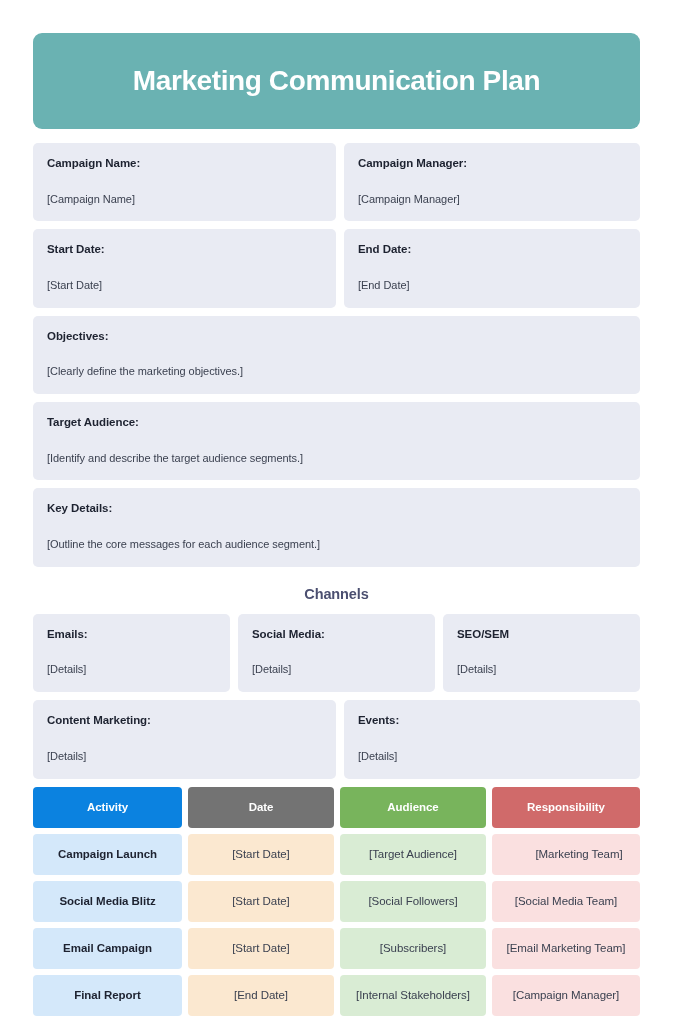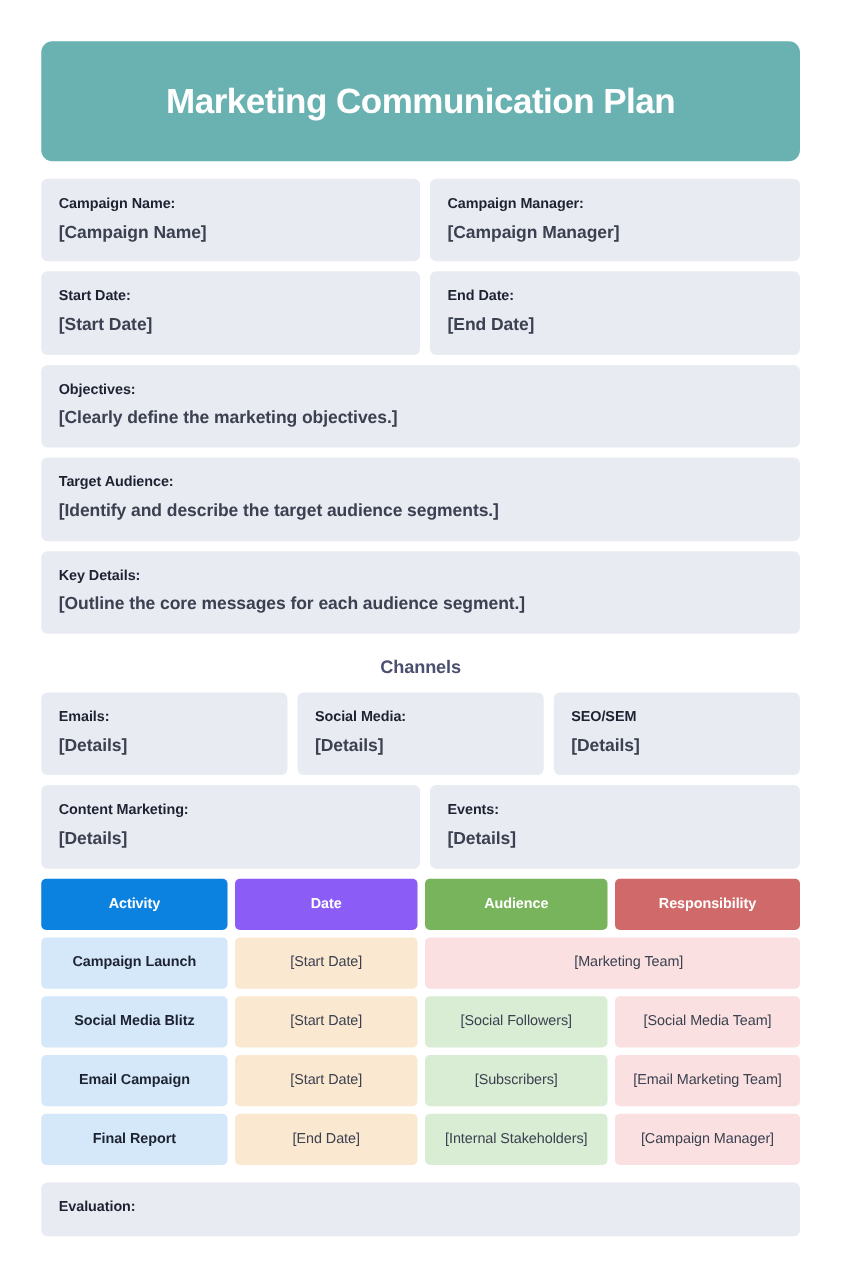--- a/index.html
+++ b/index.html
@@ -59,25 +59,25 @@
     min-width: 0;
   }
   .field-label {
     font-size: 11.5px;
     font-weight: 700;
     color: #1d2230;
     line-height: 1.35;
     letter-spacing: -0.05px;
   }
   .field-value {
-    font-size: 14px;
-    font-weight: 700;
+    font-size: 11px;
+    font-weight: 400;
     color: #3b4150;
     line-height: 1.35;
-    margin-top: 4px;
+    margin-top: 20px;
     letter-spacing: -0.05px;
   }
   .field.w-left  { flex: 0 0 303px; }
   .field.w-right { flex: 1 1 auto; }
   .field.ch3     { flex: 1 1 0; }
 
   
   .section-title {
     text-align: center;
     font-size: 14.5px;
@@ -215,28 +215,29 @@
     <div class="field w-right">
       <div class="field-label">Events:</div>
       <div class="field-value">[Details]</div>
     </div>
   </div>
 
 
   <div class="table">
     <div class="trow thead">
       <div class="cell c0" style="background: rgb(11, 130, 224);">Activity</div>
-      <div class="cell c1" style="background: #8b5cf6;">Date</div>
+      <div class="cell c1" style="background: #737373;">Date</div>
       <div class="cell c2" style="background: rgb(120, 180, 92);">Audience</div>
       <div class="cell c3" style="background: rgb(208, 106, 106);">Responsibility</div>
     </div>
 
     <div class="trow tbody">
       <div class="cell c0" style="background: rgb(212, 232, 250);">Campaign Launch</div>
       <div class="cell c1" style="background: rgb(251, 232, 208);">[Start Date]</div>
+      <div class="cell c2" style="background: rgb(217, 236, 212);">[Target Audience]</div>
       <div class="cell c3" style="background: rgb(250, 224, 224); padding-left: 32px;">[Marketing Team]</div>
     </div>
 
     <div class="trow tbody">
       <div class="cell c0" style="background: rgb(212, 232, 250);">Social Media Blitz</div>
       <div class="cell c1" style="background: rgb(251, 232, 208);">[Start Date]</div>
       <div class="cell c2" style="background: rgb(217, 236, 212);">[Social Followers]</div>
       <div class="cell c3" style="background: rgb(250, 224, 224);">[Social Media Team]</div>
     </div>
 

